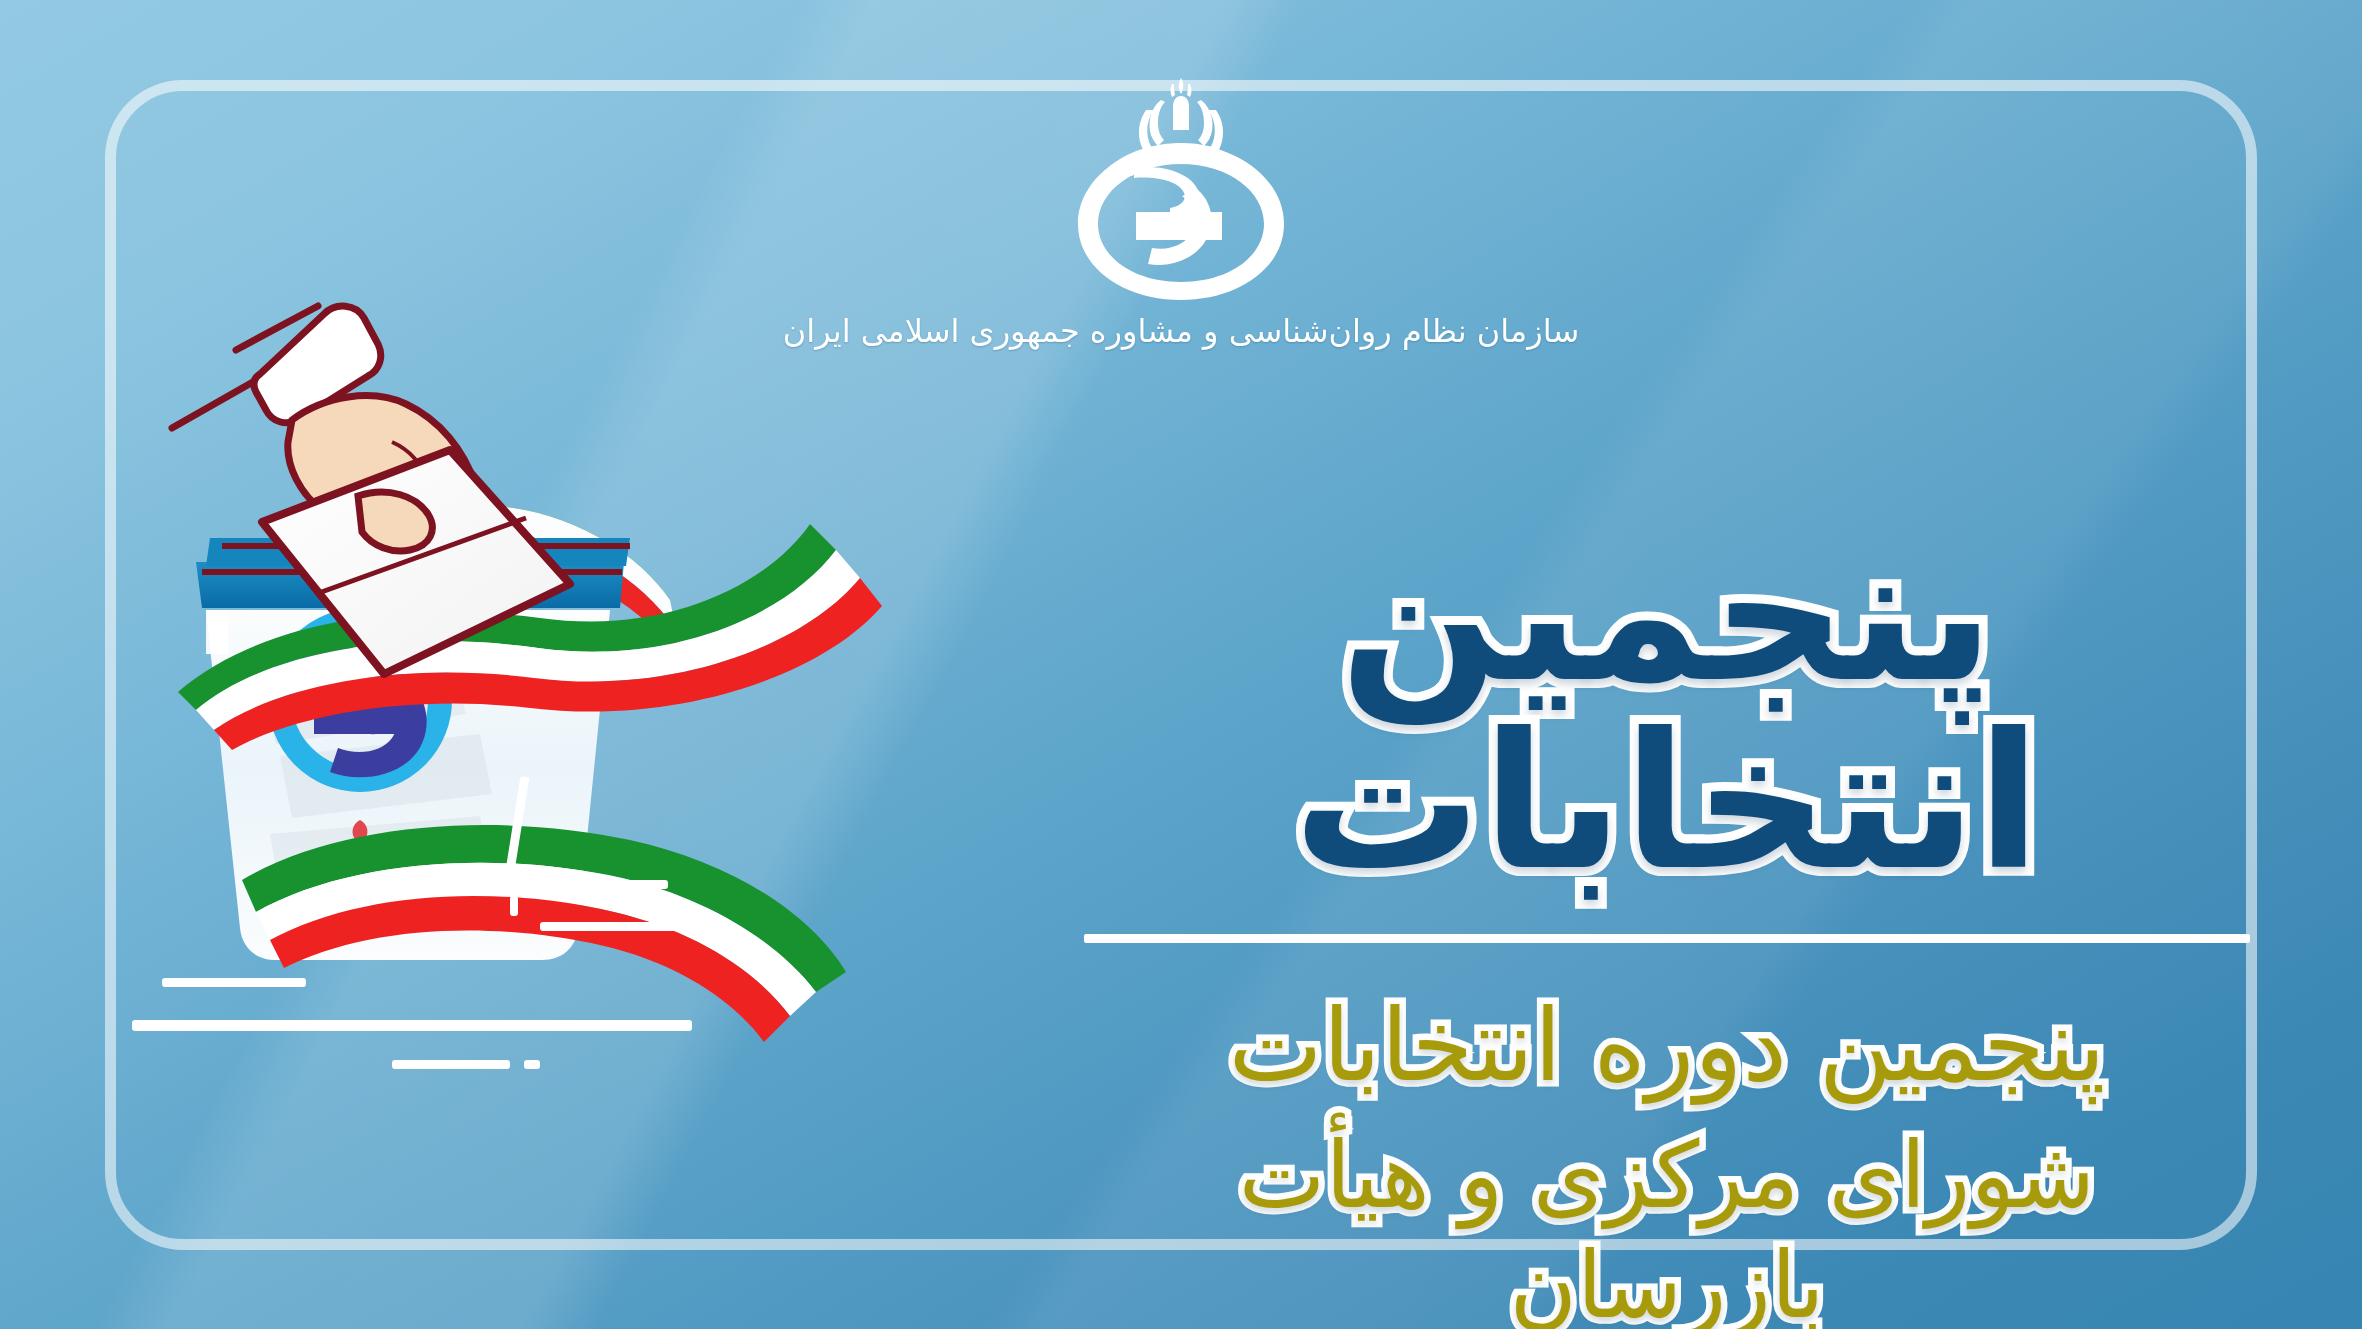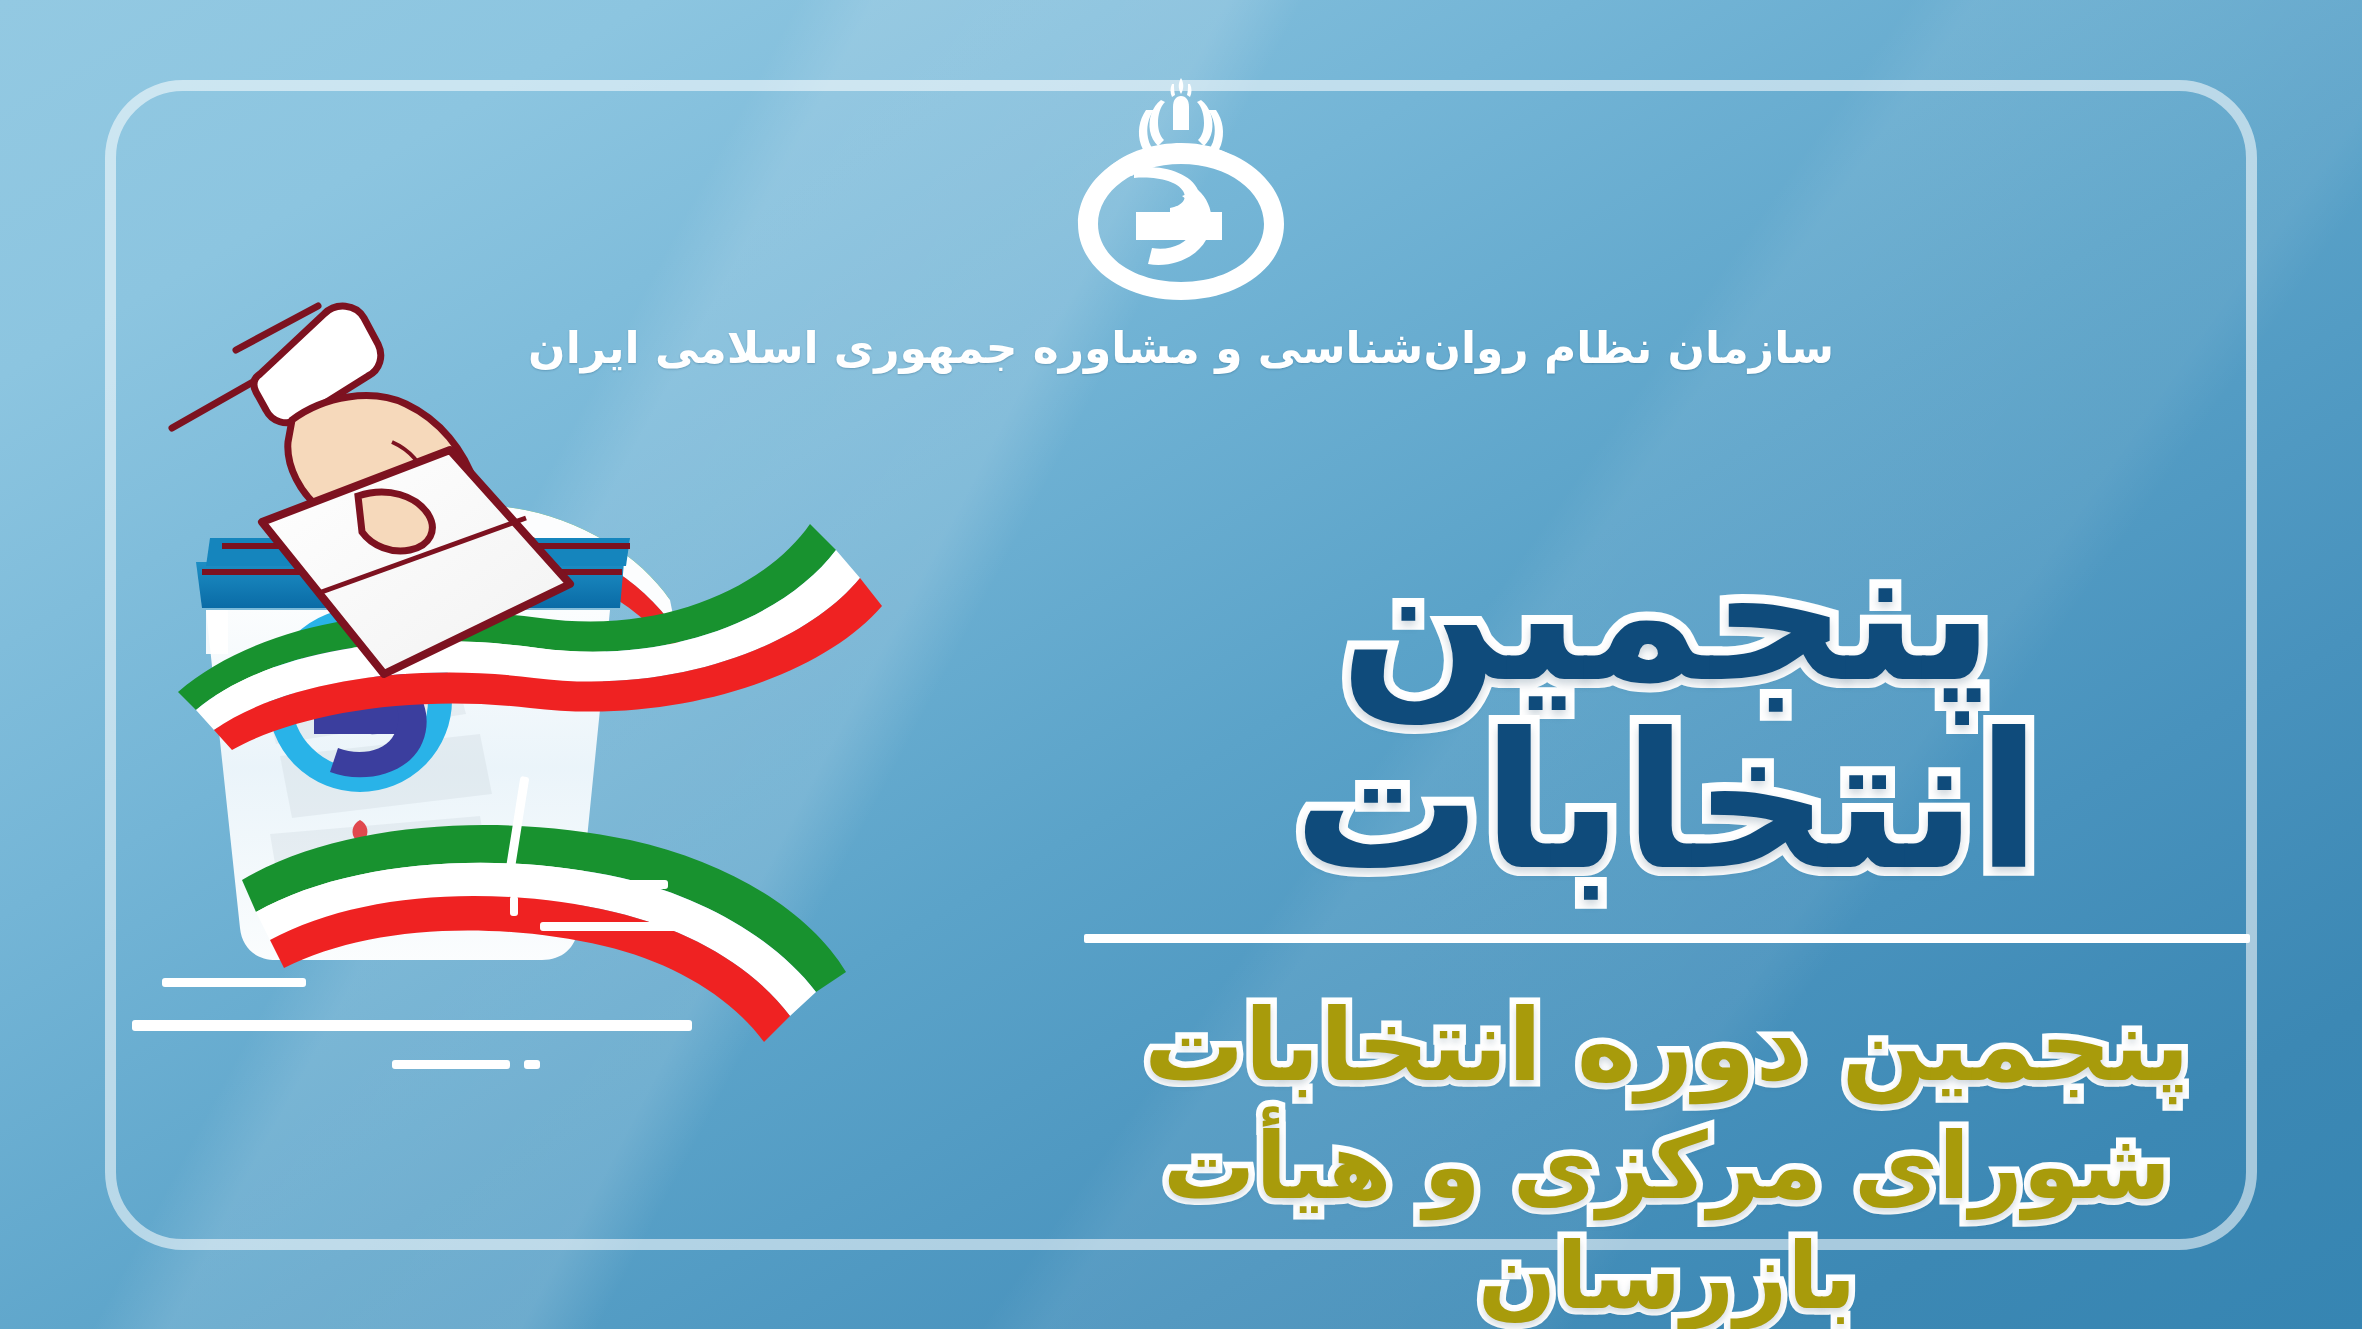--- a/index.html
+++ b/index.html
@@ -47,24 +47,24 @@
     top:72px;
     text-align:center;
   }
   .emblem-wrap{
     position:relative;
     width:250px;
     height:230px;
     margin:0 auto;
   }
   .org-name{
-    margin-top:20px;
-    font-size:44px;
+    margin-top:10px;
+    font-size:32px;
     color:#ffffff;
-    font-weight:700;
+    font-weight:400;
     letter-spacing:0.5px;
     text-shadow:0 1px 2px rgba(10,60,90,0.25);
     direction:rtl;
   }
 
   
   .headline-col{
     position:absolute;
     right:100px;
     top:520px;
@@ -83,25 +83,25 @@
     margin:0;
     text-shadow:0 5px 9px rgba(20,60,90,0.22);
   }
   .rule{
     height:9px;
     background:#ffffff;
     border-radius:2px;
     margin:38px 12px 44px 12px;
   }
   .sub1,.sub2{
-    font-weight:700;
+    font-weight:400;
     color:#a89b0b;
     -webkit-text-stroke:13px #ffffff;
     paint-order:stroke fill;
-    margin:7px;
+    margin:16px;
     text-shadow:0 4px 7px rgba(20,60,90,0.20);
   }
   .sub1{font-size:100px;line-height:1.18;}
   .sub2{font-size:92px;line-height:1.2;margin-top:6px;}
 
   
   .illus{
     position:absolute;
     left:110px;
     top:300px;

